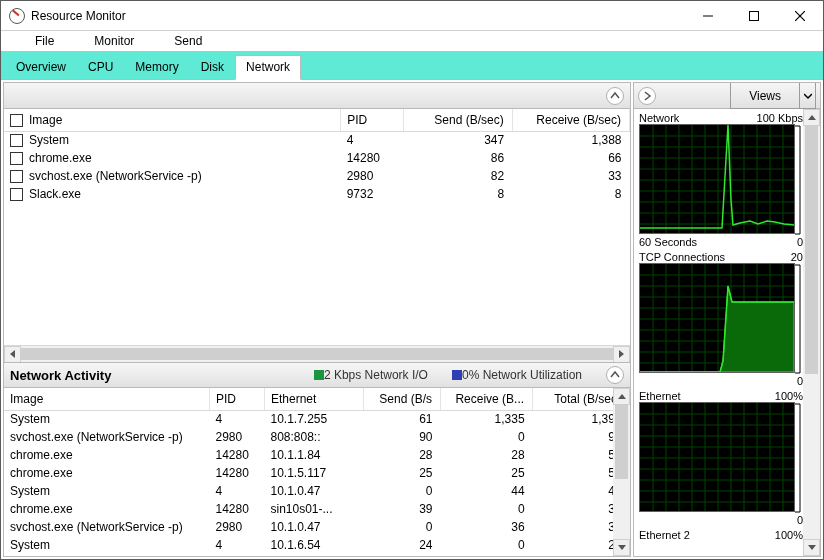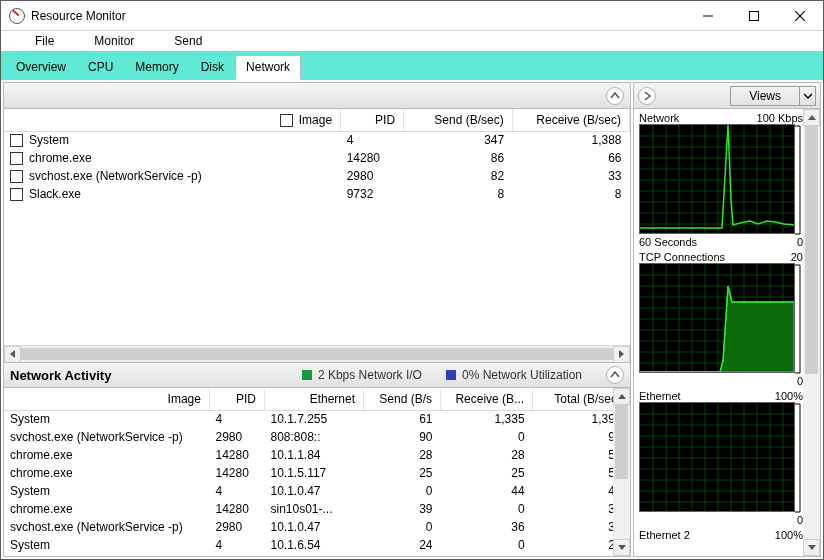--- a/index.html
+++ b/index.html
@@ -16,39 +16,39 @@
   .tabstrip { display:flex; align-items:flex-end; padding:3px 4px 0 4px; background:#5eead4; border-bottom:1px solid #b9b9b9;}
   .tab { padding:4px 10px 5px 10px; border:1px solid transparent; position:relative; top:1px; font-size:12px;}
   .tab.active { border:1px solid #b9b9b9; border-bottom:1px solid #fff; background:#fff;}
   .body { flex:1; display:flex; overflow:hidden;}
   .leftpane { flex:1; min-width:0; border:1px solid #b9b9b9; margin:2px; display:flex; flex-direction:column; overflow:hidden; position:relative;}
   .rightpane { width:188px; border:1px solid #b9b9b9; margin:2px 2px 2px 0; display:flex; flex-direction:column; overflow:hidden; position:relative;}
   .sectionhdr { height:26px; background:linear-gradient(#f6f6f6,#e1e1e1); border-bottom:1px solid #b9b9b9; display:flex; align-items:center; padding:0 6px; gap:8px; }
   .sectionhdr .st { font-weight:bold; font-size:13px;}
   .chev { width:18px; height:18px; border:1px solid #b0b0b0; border-radius:50%; display:flex; align-items:center; justify-content:center; background:#fff;}
   .flexgap { flex:1;}
-  .legend { display:flex; align-items:center; gap:6px; font-size:12px; color:#333; margin-right:16px;}
+  .legend { display:flex; align-items:center; gap:0; font-size:12px; color:#333; margin-right:16px;}
   .legendsq { width:10px; height:10px;}
   .table { width:100%; border-collapse:collapse; font-size:12px;}
   .tablewrap { overflow:auto; flex:1; position:relative;}
-  thead th { text-align:right; font-weight:normal; height:22px; padding:0 8px 0 6px; border-right:1px solid #e4e4e4; border-bottom:1px solid #d9d9d9; background:#fff; position:sticky; top:0; white-space:nowrap;}
+  thead th { text-align:left; font-weight:normal; height:22px; padding:0 8px 0 6px; border-right:1px solid #e4e4e4; border-bottom:1px solid #d9d9d9; background:#fff; position:sticky; top:0; white-space:nowrap;}
   thead th.r { text-align:right;}
   tbody td { height:18px; padding:0 8px 0 6px; white-space:nowrap;}
   tbody td.r { text-align:right;}
   .chk { display:inline-block; width:13px; height:13px; border:1px solid #333; vertical-align:middle; margin-right:6px; background:#fff;}
   .hscroll { height:17px; border-top:1px solid #d9d9d9; background:#f0f0f0; display:flex; align-items:center;}
   .hscroll .btn { width:17px; height:17px; display:flex; align-items:center; justify-content:center; border:1px solid #cfcfcf; background:#f0f0f0;}
   .hscroll .track { flex:1; height:100%; background:#f0f0f0; position:relative;}
   .hscroll .thumb { position:absolute; top:2px; bottom:2px; left:0; right:0; background:#cfcfcf;}
   .vscroll { position:absolute; right:0; top:0; bottom:0; width:17px; background:#f0f0f0; display:flex; flex-direction:column;}
   .vscroll .btn { height:17px; width:17px; display:flex; align-items:center; justify-content:center; border:1px solid #cfcfcf; background:#f0f0f0;}
   .vscroll .track { flex:1; position:relative; background:#f0f0f0;}
   .vscroll .thumb { position:absolute; left:2px; right:2px; background:#cfcfcf;}
   .rightheader { height:26px; background:linear-gradient(#f6f6f6,#e1e1e1); border-bottom:1px solid #b9b9b9; display:flex; align-items:center; padding:0 4px; gap:4px;}
-  .viewsbtn { border:1px solid #9b9b9b; height:20px; display:flex; align-items:center; }
+  .viewsbtn { border:1px solid #9b9b9b; height:27px; display:flex; align-items:center; }
   .viewsbtn .lbl { padding:0 18px;}
   .viewsbtn .dd { width:16px; height:100%; border-left:1px solid #9b9b9b; display:flex; align-items:center; justify-content:center;}
   .graphblock { padding:3px 0 0 5px; position:relative;}
   .graphlabels { display:flex; justify-content:space-between; font-size:11px; padding-right:17px;}
   .graphcanvas { position:relative; width:156px; height:110px; border:1px solid #606060; background:#000;}
   .grid line { stroke:#004400; stroke-width:1;}
   .tri { width:0; height:0; display:inline-block;}
   .tri.left { border-top:4px solid transparent; border-bottom:4px solid transparent; border-right:5px solid #555;}
   .tri.right { border-top:4px solid transparent; border-bottom:4px solid transparent; border-left:5px solid #555;}
   .tri.up { border-left:4px solid transparent; border-right:4px solid transparent; border-bottom:5px solid #555;}

